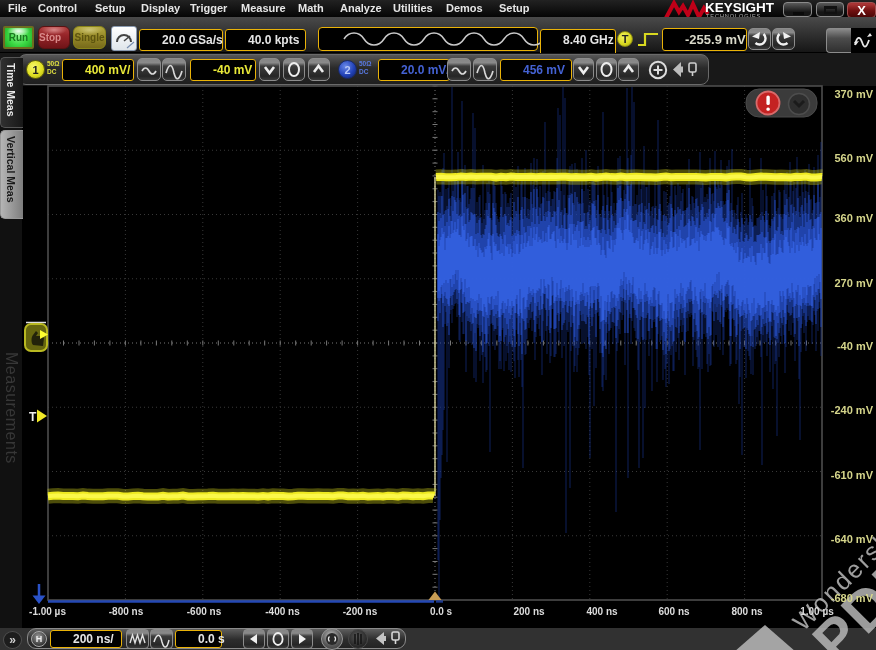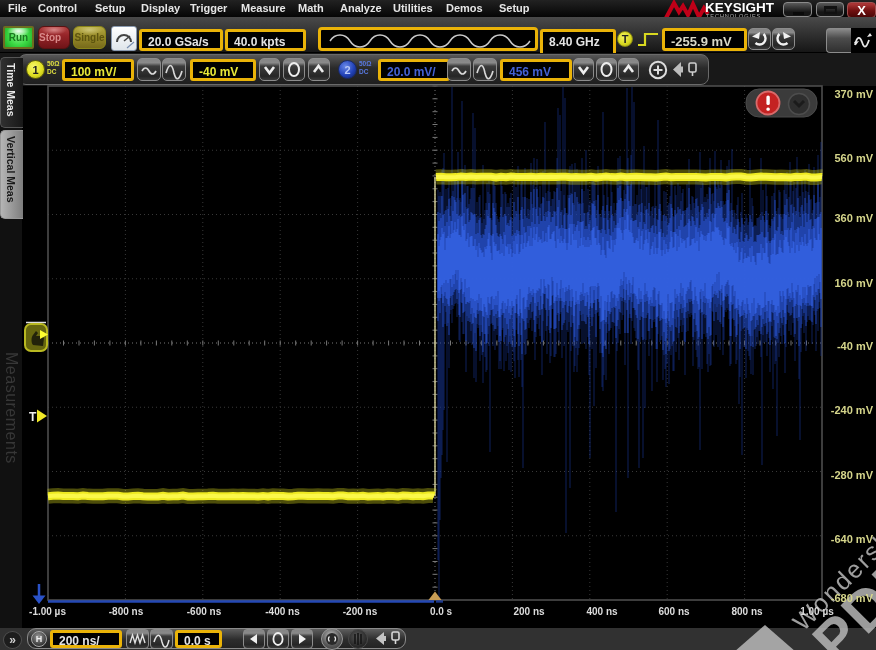--- a/index.html
+++ b/index.html
@@ -1,16 +1,16 @@
 <!DOCTYPE html>
 <html><head><meta charset="utf-8"><style>
 *{margin:0;padding:0;box-sizing:border-box}
 html,body{width:876px;height:650px;overflow:hidden;background:#000;font-family:"Liberation Sans",sans-serif}
 .abs{position:absolute}
-.box{position:absolute;background:#000;border:3px solid #eab308;border-radius:3px;color:#e4e4e4;font-weight:bold;font-size:12px;line-height:20px;padding-left:6px;white-space:nowrap}
+.box{position:absolute;background:#000;border:1px solid #eab308;border-radius:3px;color:#e4e4e4;font-weight:bold;font-size:12px;line-height:20px;padding-left:22px;white-space:nowrap}
 .btn{position:absolute;border:1px solid #8c8c8c;border-radius:5px;background:linear-gradient(#858585 0%,#8a8a8a 18%,#3c3c3c 34%,#262626 82%,#3a3a3a 100%)}
 .btn svg{position:absolute;left:0;top:0}
 .menu span{position:absolute;top:2px;color:#e6e6e6;font-size:11px;font-weight:bold}
 .xlab{position:absolute;color:#dcdcdc;font-size:10px;font-weight:bold;transform:translateX(-50%);top:606px}
 .ylab{position:absolute;color:#d5d58b;font-size:11px;font-weight:bold;width:44px;text-align:right;left:829px}
 </style></head>
 <body>
 
 <div class="abs" style="left:0;top:86px;width:876px;height:542px;background:#000"></div>
 <div class="abs" style="left:0;top:628px;width:876px;height:22px;background:#313131"></div>
@@ -82,21 +82,21 @@
 <svg width="25" height="25">
       <path d="M4 17c2-9 5-9 7-3s4 7 7-2" stroke="#e8e8e8" stroke-width="1.8" fill="none"></path>
       <path d="M3 14l5-1-3 4z" fill="#e8e8e8"></path>
       <path d="M21 8l-5 1 3-4z" fill="#e8e8e8"></path>
     </svg></div>
 
 <div class="abs" style="left:0;top:53px;width:876px;height:33px;background:#181818"></div>
 <div class="abs" style="left:18px;top:54px;width:691px;height:31px;background:linear-gradient(#575757,#2a2a2a 45%,#1f1f1f);border:1px solid #6a6a6a;border-radius:8px"></div>
 <div class="abs" style="left:26px;top:60px;width:19px;height:19px;border-radius:50%;background:radial-gradient(circle at 40% 35%,#f8f870,#e0e022 55%,#a8a812);border:1px solid #66660a;color:#222;font-size:11px;font-weight:bold;text-align:center;line-height:18px">1</div>
 <div class="abs" style="left:47px;top:60px;color:#e0e040;font-size:6.5px;font-weight:bold;line-height:8px">50Ω<br>DC</div>
-<div class="box" style="left:62px;top:59px;width:72px;height:22px;color:#e8e838">100 mV/</div>
+<div class="box" style="left:62px;top:59px;width:72px;height:22px;color:#e8e838">400 mV/</div>
 <div class="btn" style="left:137px;top:58px;width:24px;height:23px">
     <svg width="22" height="21">
       <path d="M4 12c2-4 5-4 7 0s5 4 7 0" stroke="#d8d8d8" stroke-width="1.7" fill="none"></path>
     </svg>
   </div>
 <div class="btn" style="left:162px;top:58px;width:24px;height:23px">
     <svg width="22" height="21">
       <path d="M3 14c3-10 6-10 8 0 2 8 5 8 8-2" stroke="#d8d8d8" stroke-width="1.7" fill="none"></path>
     </svg>
   </div>
@@ -219,24 +219,24 @@
 <div class="xlab" style="left:360px">-200 ns</div>
 <div class="xlab" style="left:441px">0.0 s</div>
 <div class="xlab" style="left:529px">200 ns</div>
 <div class="xlab" style="left:602px">400 ns</div>
 <div class="xlab" style="left:674px">600 ns</div>
 <div class="xlab" style="left:747px">800 ns</div>
 <div class="xlab" style="left:817px">1.00 µs</div>
 <div class="ylab" style="top:88px">370 mV</div>
 <div class="ylab" style="top:152px">560 mV</div>
 <div class="ylab" style="top:212px">360 mV</div>
-<div class="ylab" style="top:276.5px">160 mV</div>
+<div class="ylab" style="top:276.5px">270 mV</div>
 <div class="ylab" style="top:340px">-40 mV</div>
 <div class="ylab" style="top:404px">-240 mV</div>
-<div class="ylab" style="top:469px">-280 mV</div>
+<div class="ylab" style="top:469px">-610 mV</div>
 <div class="ylab" style="top:533px">-640 mV</div>
 <div class="ylab" style="top:592px">-680 mV</div>
 
 <div class="abs" style="left:3px;top:631px;width:19px;height:18px;border-radius:50%;background:#1d1d1d;border:1px solid #4f4f4f;color:#cfcfcf;font-size:12px;font-weight:bold;text-align:center;line-height:16px">»</div>
 <div class="abs" style="left:27px;top:628px;width:379px;height:21px;background:linear-gradient(#5e5e5e,#2d2d2d 55%,#232323);border:1px solid #8a8a8a;border-radius:9px"></div>
 <div class="abs" style="left:31px;top:631px;width:16px;height:16px;border-radius:50%;background:radial-gradient(circle at 45% 35%,#9a9a9a,#3a3a3a 70%,#222);border:1px solid #aaa;color:#eee;font-size:9px;font-weight:bold;text-align:center;line-height:15px">H</div>
 <div class="box" style="left:50px;top:630px;width:72px;height:18px;line-height:16px">200 ns/</div>
 <div class="btn" style="left:126px;top:629px;width:23px;height:20px;border-radius:4px">
     <svg width="21" height="18">
       <path d="M3 13l2.5-8 2.5 8 2.5-8 2.5 8 2.5-8 2.5 8" stroke="#e2e2e2" stroke-width="1.4" fill="none"></path>

